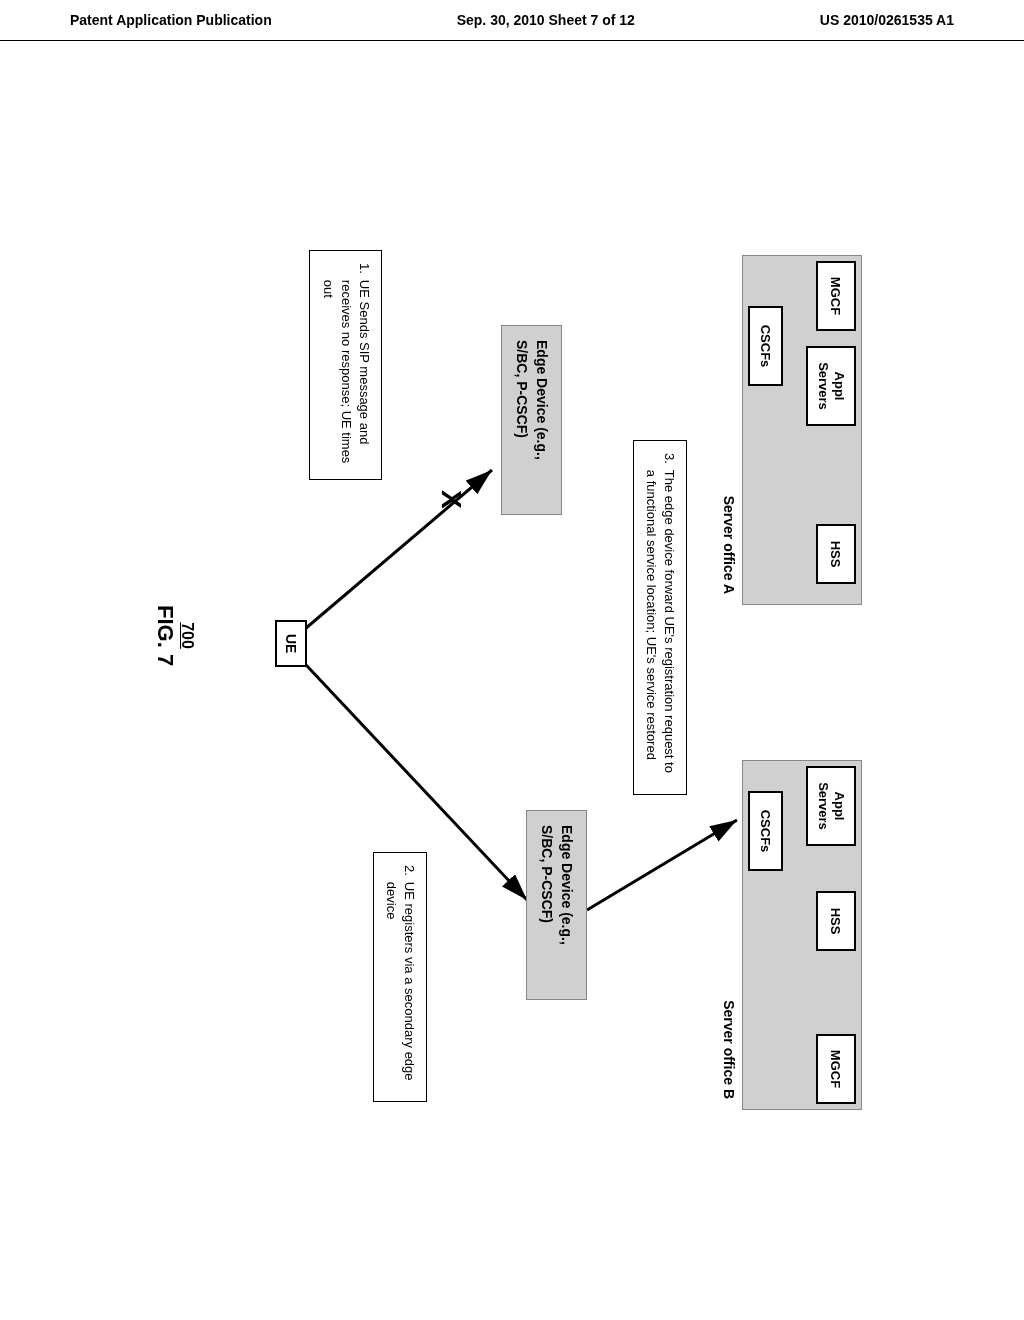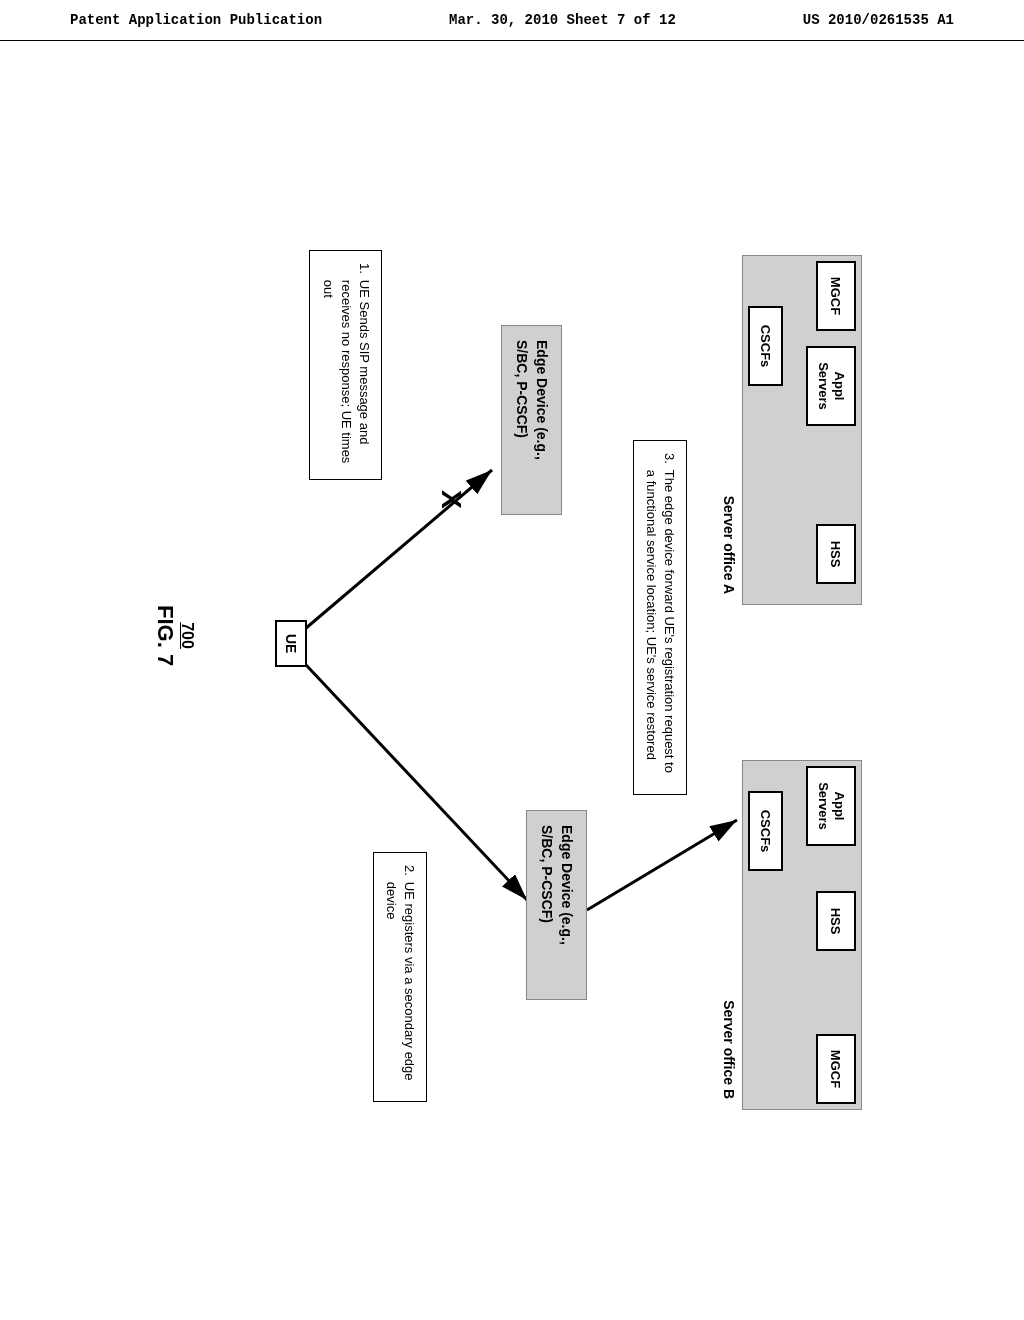--- a/index.html
+++ b/index.html
@@ -10,21 +10,20 @@
       height: 1320px;
       position: relative;
     }
     .header {
       display: flex;
       justify-content: space-between;
       padding: 12px 70px;
       font-size: 14px;
       font-weight: bold;
       border-bottom: 1px solid #000;
-      font-family: Liberation Mono, monospace;
     }
     .diagram-container {
       position: absolute;
       left: 50%;
       top: 50%;
       transform: translate(-50%, -50%) rotate(90deg);
       transform-origin: center center;
       width: 900px;
       height: 700px;
     }
@@ -143,21 +142,21 @@
       font-weight: bold;
       top: 395px;
       left: 280px;
     }
   </style>
 </head>
 <body>
 
 <div class="header">
   <span>Patent Application Publication</span>
-  <span>Mar. 30, 2010  Sheet 7 of 12</span>
+  <span>Sep. 30, 2010  Sheet 7 of 12</span>
   <span>US 2010/0261535 A1</span>
 </div>
 
 <div class="diagram-container">
 
   <svg class="connections">
     <defs>
       <marker id="arrow" markerWidth="10" markerHeight="10" refX="9" refY="3" orient="auto">
         <path d="M0,0 L0,6 L9,3 z" fill="black"></path>
       </marker>

